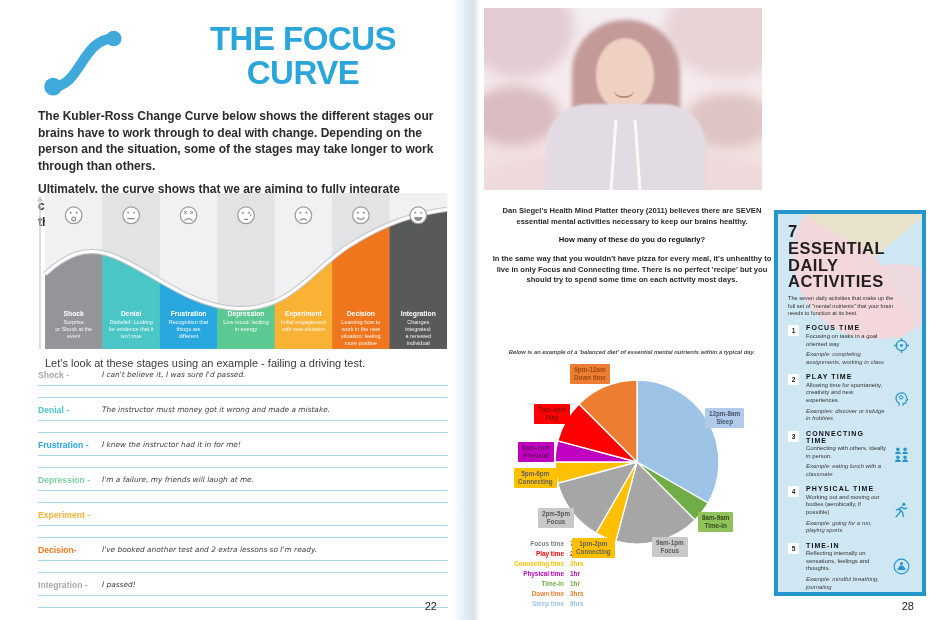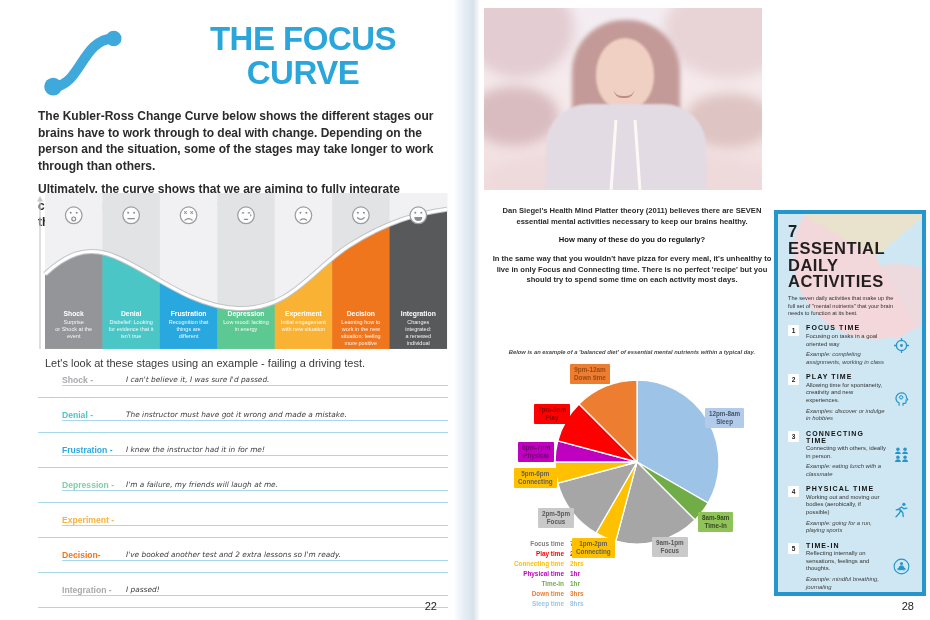--- a/index.html
+++ b/index.html
@@ -26,21 +26,21 @@
 
   
   .diagram { position:absolute; left:36px; top:193px; width:414px; height:160px; }
   .diagram svg { width:100%; height:100%; }
 
   .example-heading { position:absolute; left:38px; top:357px; font-size:11px; color:#3a3a3a;padding-left:7px; }
 
   
   .exercise { position:absolute; left:38px; top:370px; width:410px; }
   .ex-block { margin-bottom:7px; }
-  .ex-row { display:flex; align-items:flex-end; height:16px; border-bottom:1px solid #a9d8ec;margin-left:24px; }
+  .ex-row { display:flex; height:16px; border-bottom:1px solid #a9d8ec; }
   .ex-label { width:64px; font-size:8.6px; font-weight:bold; flex-shrink:0; }
   .ex-answer { font-family:"DejaVu Sans",sans-serif; font-style:italic; font-size:7.4px; color:#3d3d3d; padding-bottom:1px; }
   .ex-spare { height:12px; border-bottom:1px solid #a9d8ec; }
 
   
   .photo { position:absolute; left:4px; top:8px; width:278px; height:182px; overflow:hidden;
     background:linear-gradient(180deg,#f3edf2 0%,#f6e9ea 55%,#f0dcdd 100%); }
   .photo .blob { position:absolute; border-radius:50%; filter:blur(6px); }
   .b1 { left:-20px; top:-30px; width:110px; height:100px; background:#e3cdd2; }
   .b2 { left:180px; top:-25px; width:130px; height:95px; background:#e8d4d6; }
@@ -226,21 +226,21 @@
         <div class="ex-block">
           <div class="ex-row">
             <span class="ex-label" style="color: rgb(167, 169, 172);">Shock -</span>
             <span class="ex-answer">I can't believe it, I was sure I'd passed.</span>
           </div>
           <div class="ex-spare"></div>
         </div>
         <div class="ex-block">
           <div class="ex-row">
             <span class="ex-label" style="color: rgb(74, 198, 198);">Denial -</span>
-            <span class="ex-answer">The instructor must have got it wrong and made a mistake.</span>
+            <span class="ex-answer">The instructor must money got it wrong and made a mistake.</span>
           </div>
           <div class="ex-spare"></div>
         </div>
         <div class="ex-block">
           <div class="ex-row">
             <span class="ex-label" style="color: rgb(41, 168, 224);">Frustration -</span>
             <span class="ex-answer">I knew the instructor had it in for me!</span>
           </div>
           <div class="ex-spare"></div>
         </div>

